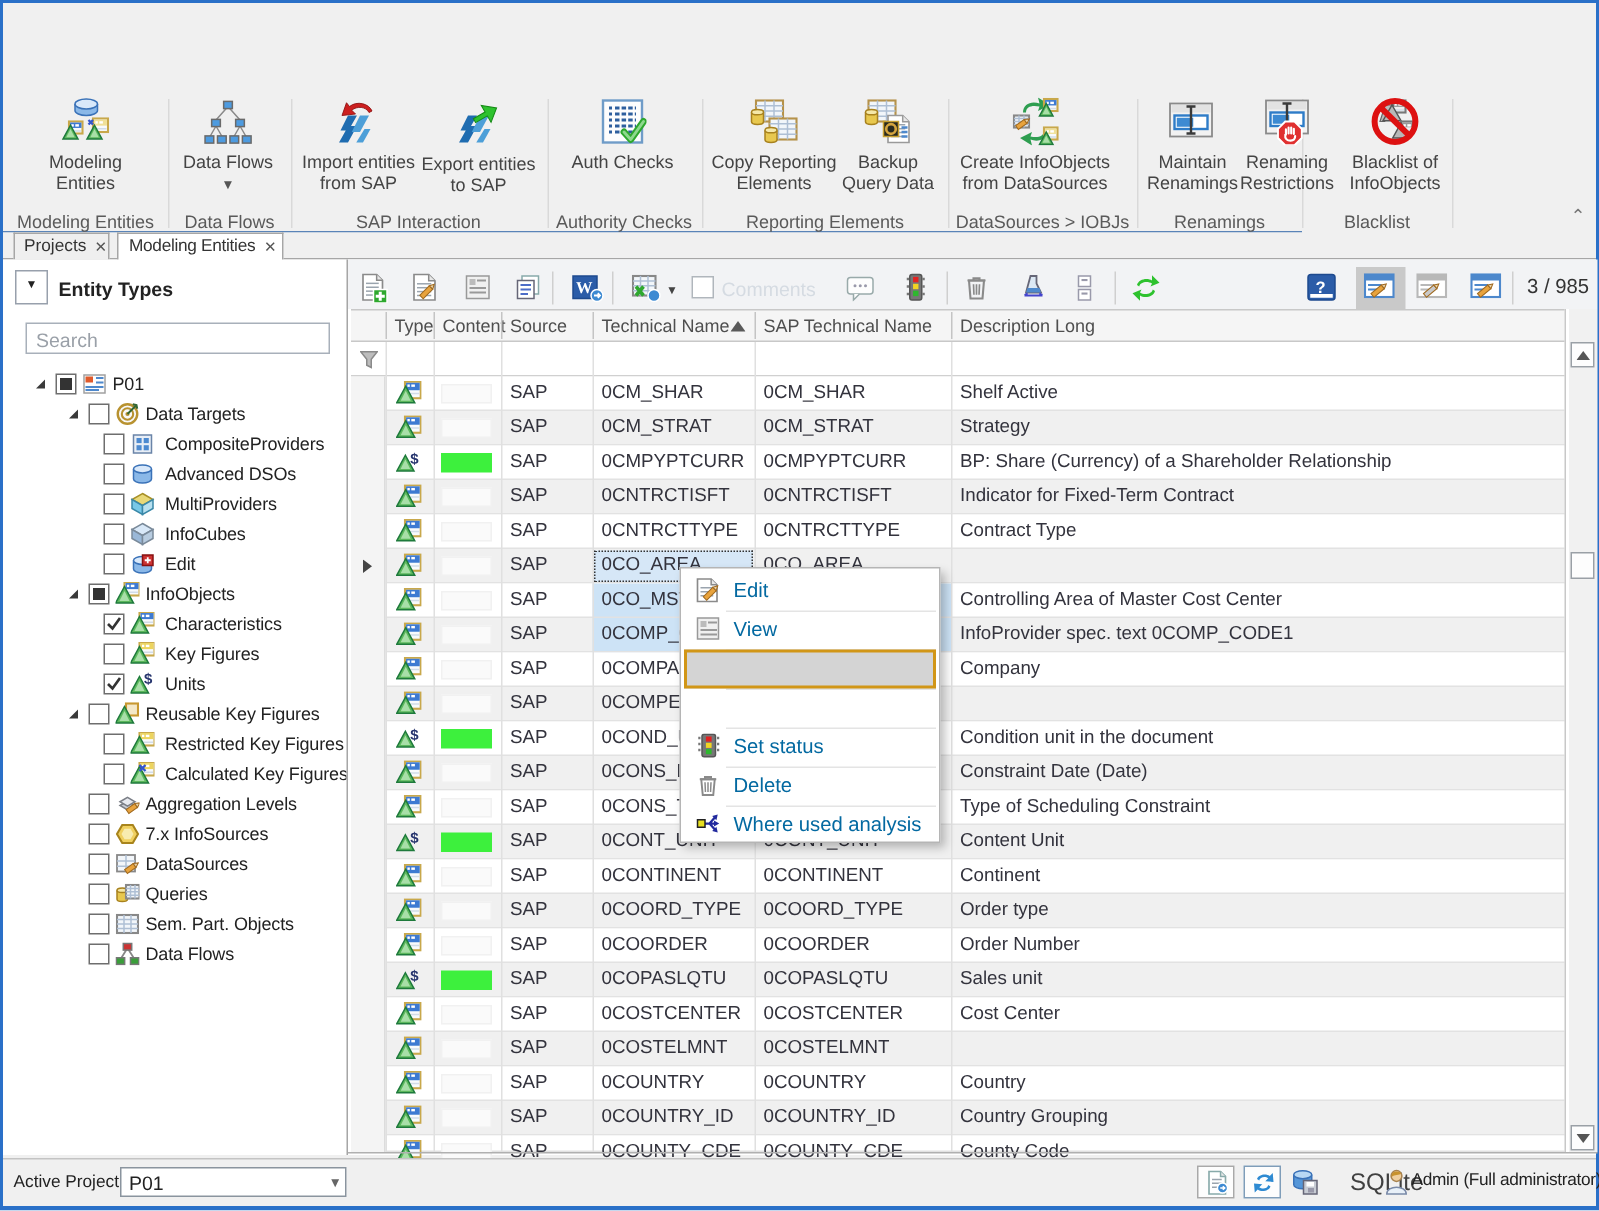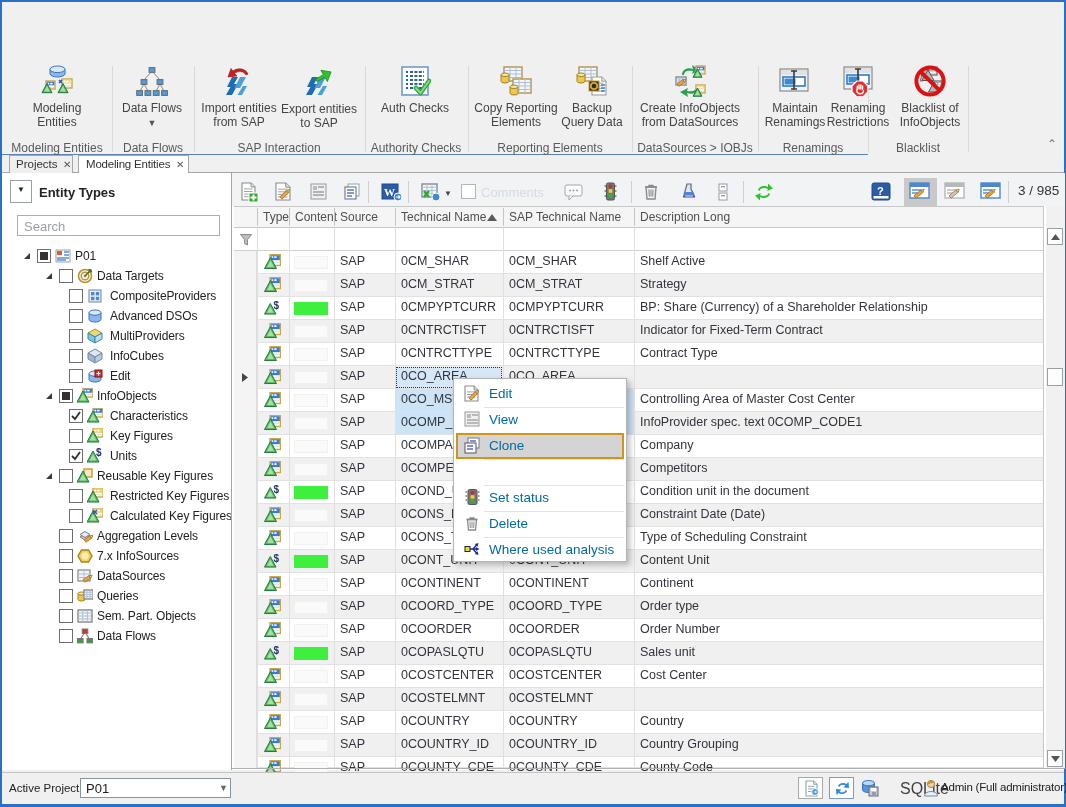--- a/index.html
+++ b/index.html
@@ -776,21 +776,20 @@
           <rect x="10.2" y="2.3" width="2.4" height="1.6" fill="#fff"></rect>
           <line x1="7" y1="8.25" x2="15.5" y2="8.25" stroke="#d2dce8" stroke-width="1"></line>
           <path d="M6.5 3.5 L12.5 14.540000000000001 L0.5 14.540000000000001 Z" fill="#5cb85c" stroke="#1e7a3c" stroke-width="1"></path>
           <path d="M6.5 6.5 L9.86 13.100000000000001 L3.14 13.100000000000001 Z" fill="#a8dfa8"></path>
         </g>
       </svg>
       <div class="abs" style="left:62px;top:290px;width:34px;height:13px;background:#fafafa;border:1px solid #f1f1f1"></div>
       <div class="cell" style="left:108px;top:288px;width:53px">SAP</div>
       <div class="cell" style="left:169px;top:288px;width:100px">0COMPETITOR</div>
       <div class="cell" style="left:277px;top:288px;width:123px">0COMPETITOR</div>
-      <div class="cell" style="left:408px;top:288px;width:401px">Competitors</div>
       <div class="abs" style="left:25px;top:308px;width:786px;height:23px;background:#fff"></div>
       <div class="abs" style="left:25px;top:330px;width:786px;height:1px;background:#e2e2e2"></div>
       <svg class="abs" style="left:32px;top:311px" width="17" height="16" viewBox="0 0 17 16">
         <g>
           <path d="M6.25 3.5 L12.0 14.08 L0.5 14.08 Z" fill="#5cb85c" stroke="#1e7a3c" stroke-width="1"></path>
           <path d="M6.25 6.375 L9.47 12.700000000000001 L3.03 12.700000000000001 Z" fill="#a8dfa8"></path>
           <text x="9.5" y="9" font-family="Liberation Sans" font-size="10" font-weight="bold" fill="#27356e">$</text>
         </g>
       </svg>
       <div class="abs" style="left:62px;top:313px;width:34px;height:13px;background:#3df03d"></div>
@@ -1052,31 +1051,20 @@
           <svg class="abs" style="left:8px;top:4px" width="17" height="17" viewBox="0 0 17 17">
             <rect x="1" y="1" width="14" height="14" fill="#f0f0f0" stroke="#999"></rect>
             <rect x="3" y="3" width="4" height="4" fill="#bbb"></rect>
             <line x1="8" y1="4" x2="14" y2="4" stroke="#999" stroke-width="1.3"></line>
             <line x1="3" y1="9" x2="14" y2="9" stroke="#999" stroke-width="1.3"></line>
             <line x1="3" y1="12" x2="14" y2="12" stroke="#999" stroke-width="1.3"></line>
           </svg>
           <span class="mi-label">View</span>
         </div>
         <div class="abs" style="left:2px;top:54px;width:168px;height:26px;background:#d4d4d4;border:2px solid #d19617"></div>
-        <div class="mi" style="top:54px">
-          <svg class="abs" style="left:8px;top:4px" width="17" height="17" viewBox="0 0 17 17">
-            <rect x="4" y="1" width="11" height="10" fill="#fff" stroke="#778"></rect>
-            <line x1="6" y1="4" x2="12" y2="4" stroke="#3a5abe" stroke-width="1.3"></line>
-            <line x1="6" y1="7" x2="12" y2="7" stroke="#3a5abe" stroke-width="1.3"></line>
-            <rect x="1" y="6" width="11" height="10" fill="#fff" stroke="#556"></rect>
-            <line x1="3" y1="9" x2="9" y2="9" stroke="#3a5abe" stroke-width="1.3"></line>
-            <line x1="3" y1="12" x2="9" y2="12" stroke="#3a5abe" stroke-width="1.3"></line>
-          </svg>
-          <span class="mi-label">Clone</span>
-        </div>
         <div class="mi" style="top:106px">
           <svg class="abs" style="left:8px;top:4px" width="17" height="17" viewBox="0 0 17 17">
             <path d="M3 3 L1.5 3 M3 7 L1.5 7 M3 11 L1.5 11 M14 3 L15.5 3 M14 7 L15.5 7 M14 11 L15.5 11" stroke="#777" stroke-width="1.6"></path>
             <rect x="4" y="0.5" width="9" height="15" rx="1.5" fill="#777" stroke="#555"></rect>
             <rect x="6.6" y="2" width="3.8" height="3.4" fill="#e32222"></rect>
             <rect x="6.6" y="6.2" width="3.8" height="3.4" fill="#f2d422"></rect>
             <rect x="6.6" y="10.4" width="3.8" height="3.4" fill="#2eb82e"></rect>
           </svg>
           <span class="mi-label">Set status</span>
         </div>

